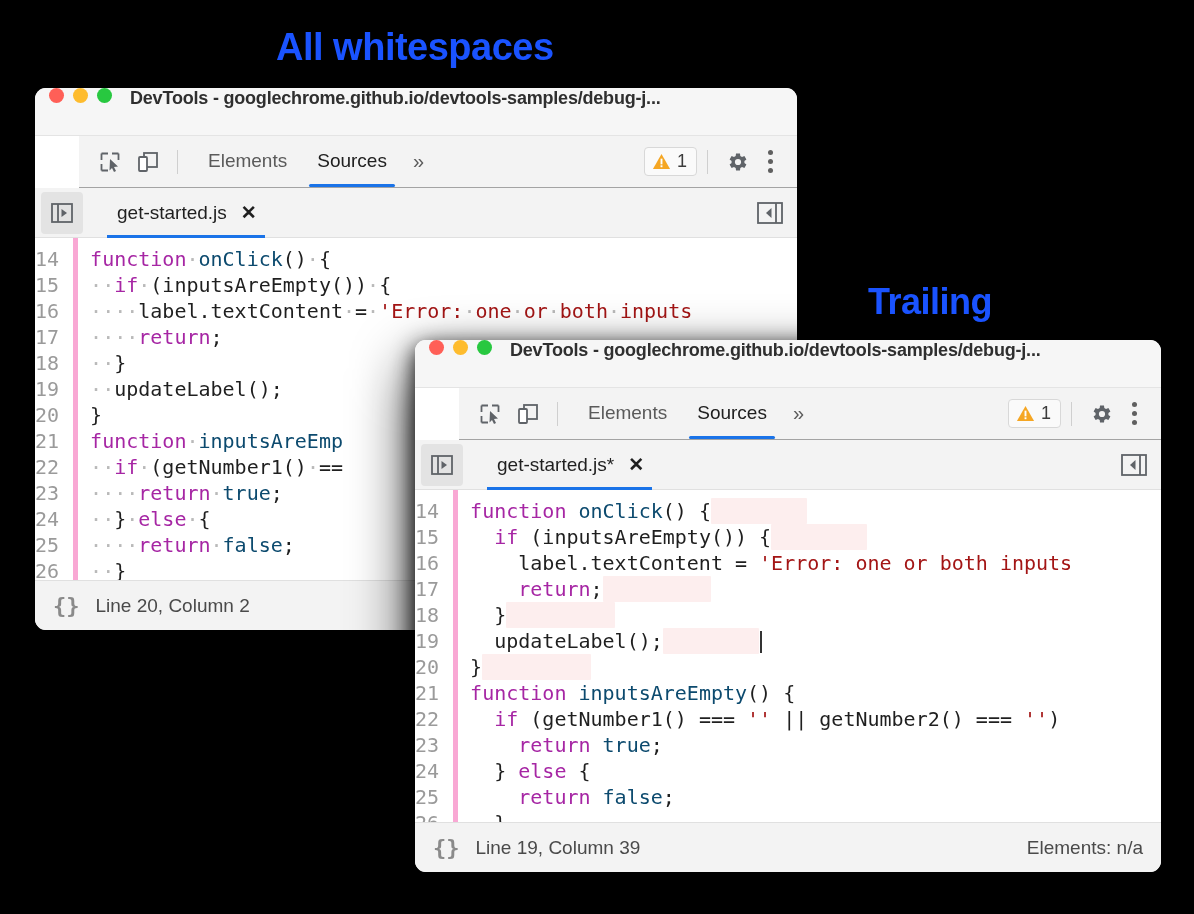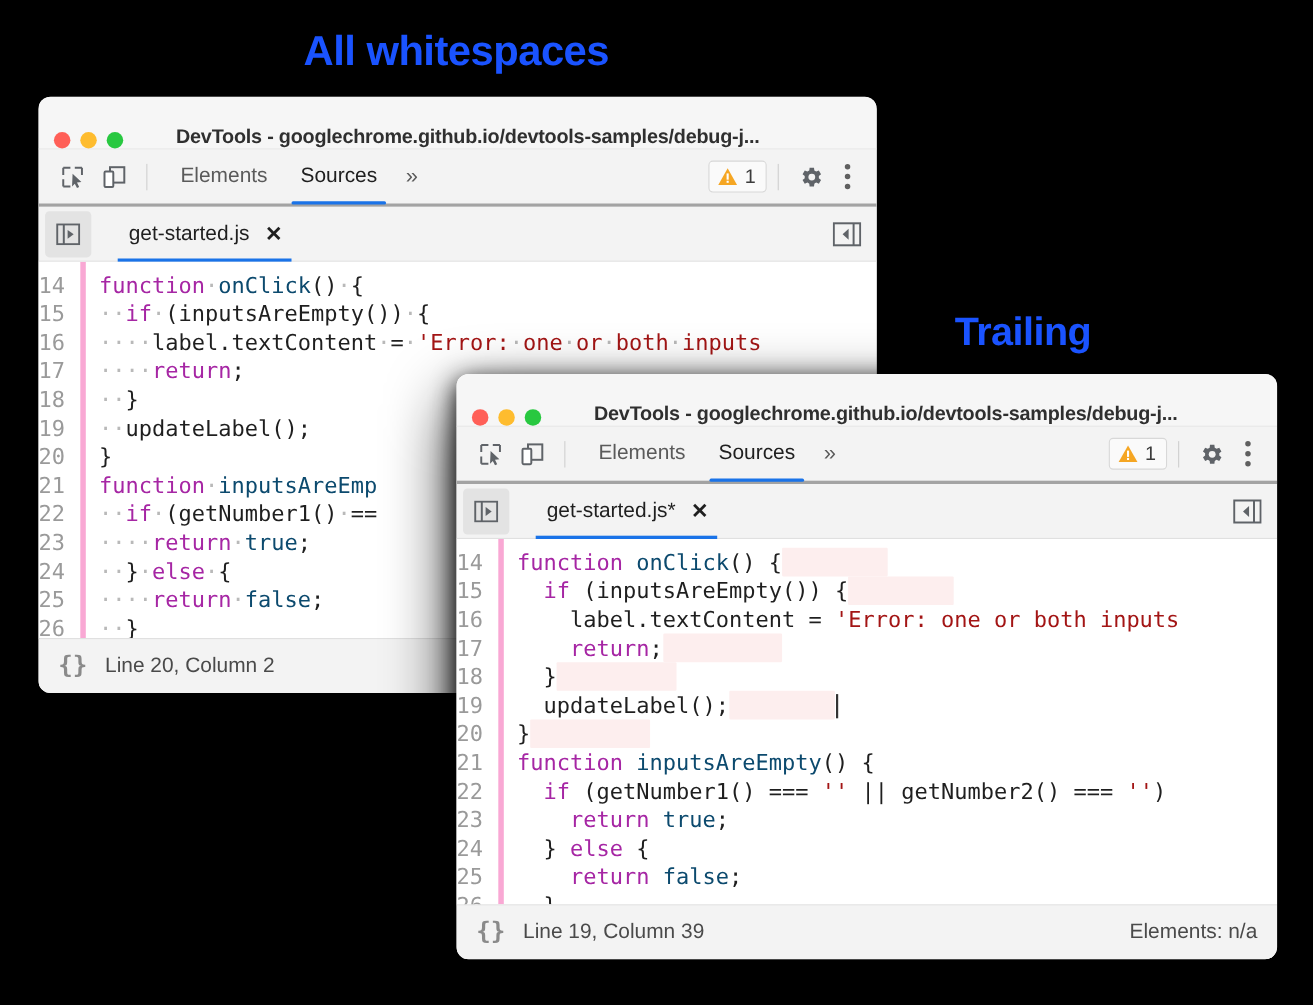--- a/index.html
+++ b/index.html
@@ -35,45 +35,45 @@
     flex-direction: column;
   }
   #win-back  { left: 35px;  top: 88px;  width: 762px; height: 542px; z-index: 10; }
   #win-front { left: 415px; top: 340px; width: 746px; height: 532px; z-index: 30; }
 
   .titlebar {
     height: 48px;
     background: #f6f6f6;
     border-bottom: 1px solid #e4e4e4;
     display: flex;
-    align-items: flex-end;
+    align-items: flex-start;
     padding: 0 14px;
     flex: none;
-    gap: 30px;
   }
   .lights { display: flex; gap: 9px; align-items: center; margin-right: 18px; }
   .light { width: 15px; height: 15px; border-radius: 50%; }
   .l-red { background: #ff5f57; }
   .l-yel { background: #febc2e; }
   .l-grn { background: #28c840; }
   .wintitle {
     font-size: 18px; font-weight: bold; color: #2f2f2f;
     white-space: nowrap; overflow: hidden; letter-spacing: -0.2px;
   }
 
   
   .dtbar {
     height: 52px;
     background: #f3f3f3;
-    border-bottom: 3px solid #a3a3a3;
+    border-bottom: 1px solid #a3a3a3;
     display: flex;
     align-items: center;
     padding: 0 12px;
     flex: none;
     position: relative;
+    margin-left: 44px;
   }
   .tbtn {
     width: 38px; height: 38px;
     display: flex; align-items: center; justify-content: center;
     border-radius: 4px;
   }
   .vsep { width: 1px; height: 24px; background: #cfcfcf; margin: 0 10px; }
   .panel-tabs { display: flex; align-items: center; gap: 2px; margin-left: 6px; }
   .ptab {
     font-size: 19px; color: #5a5a5a; padding: 6px 14px 8px 14px;

